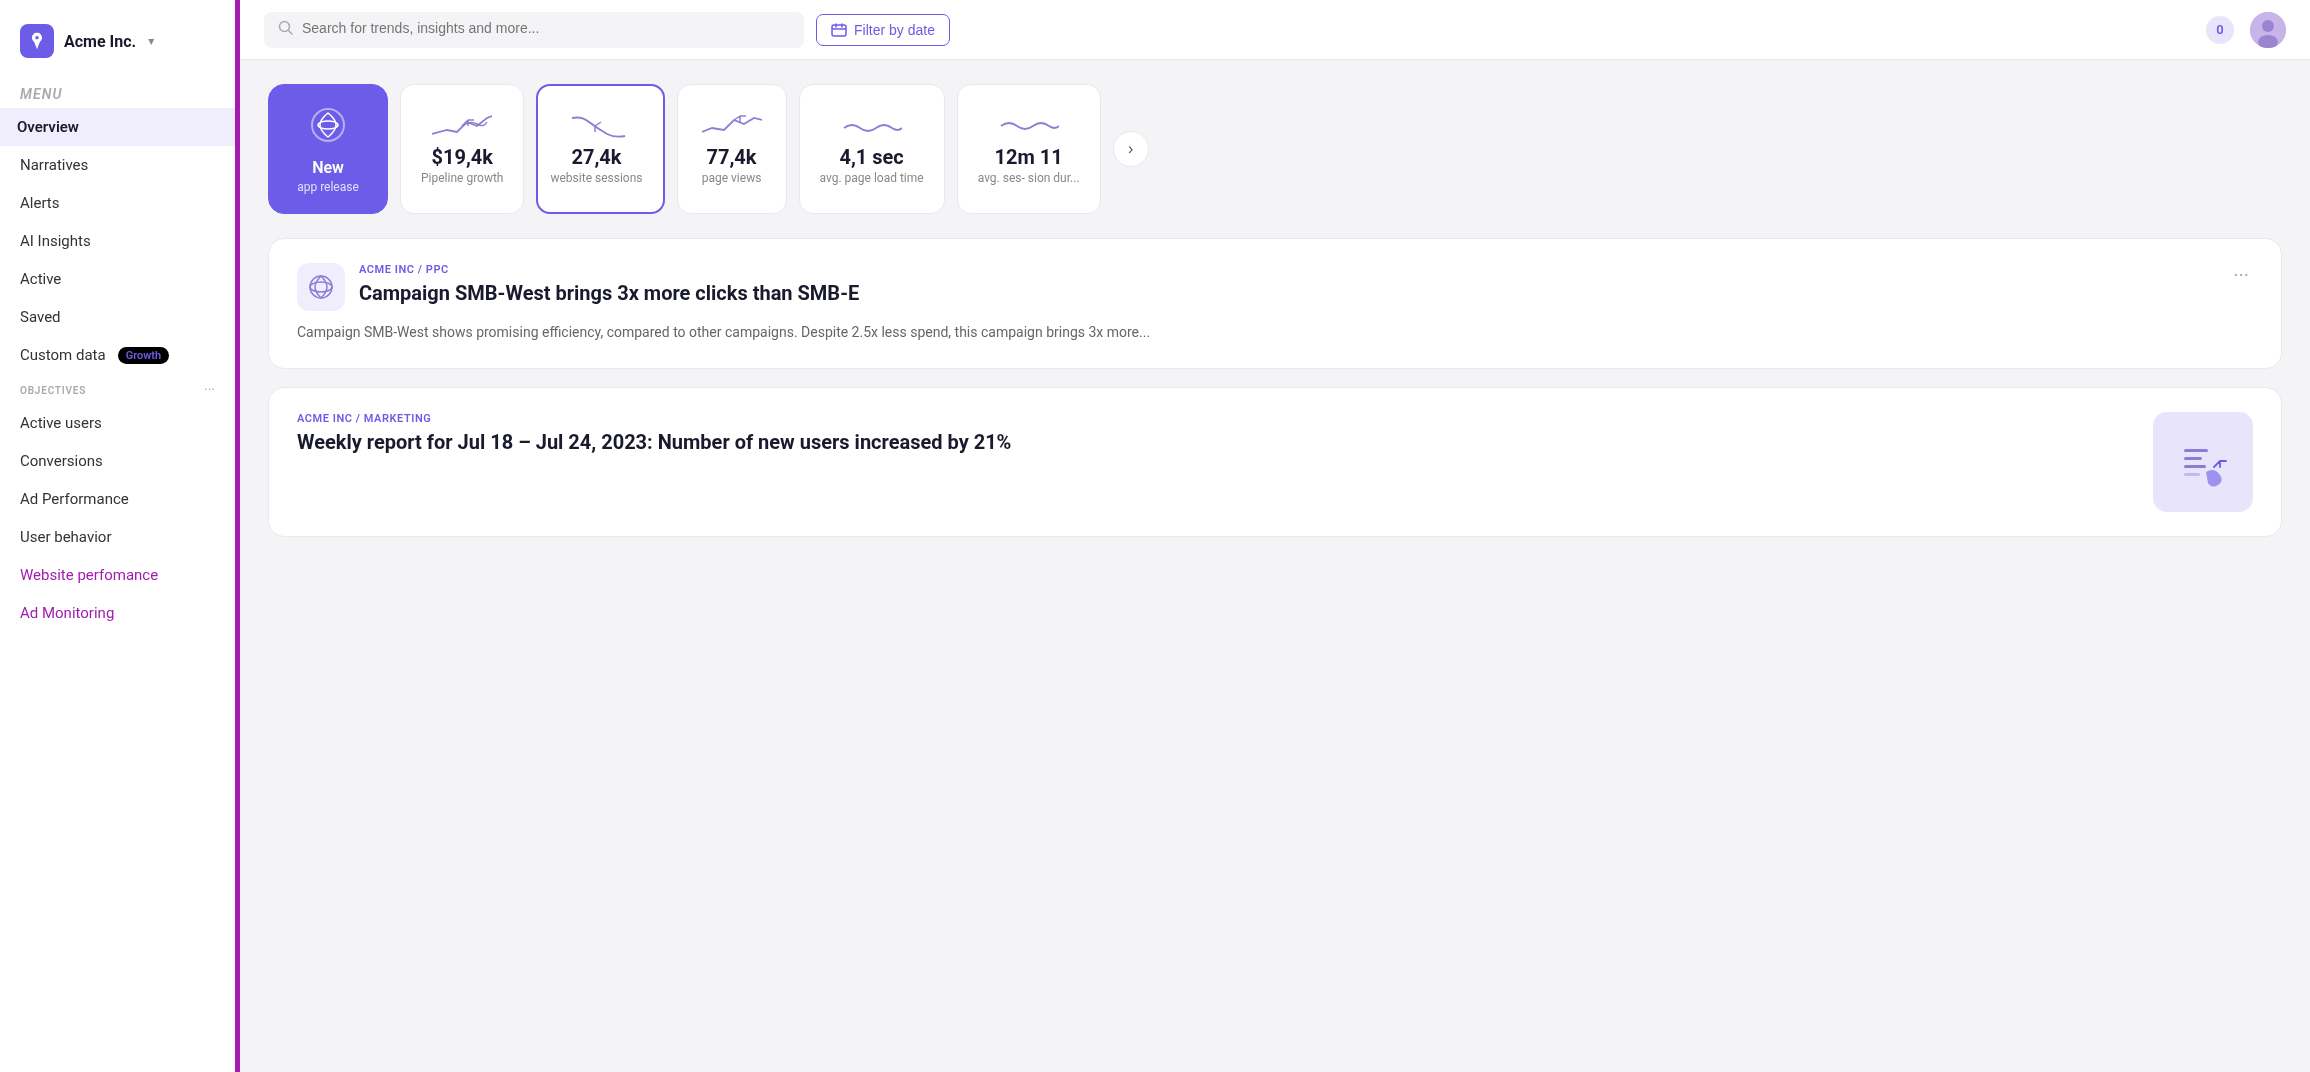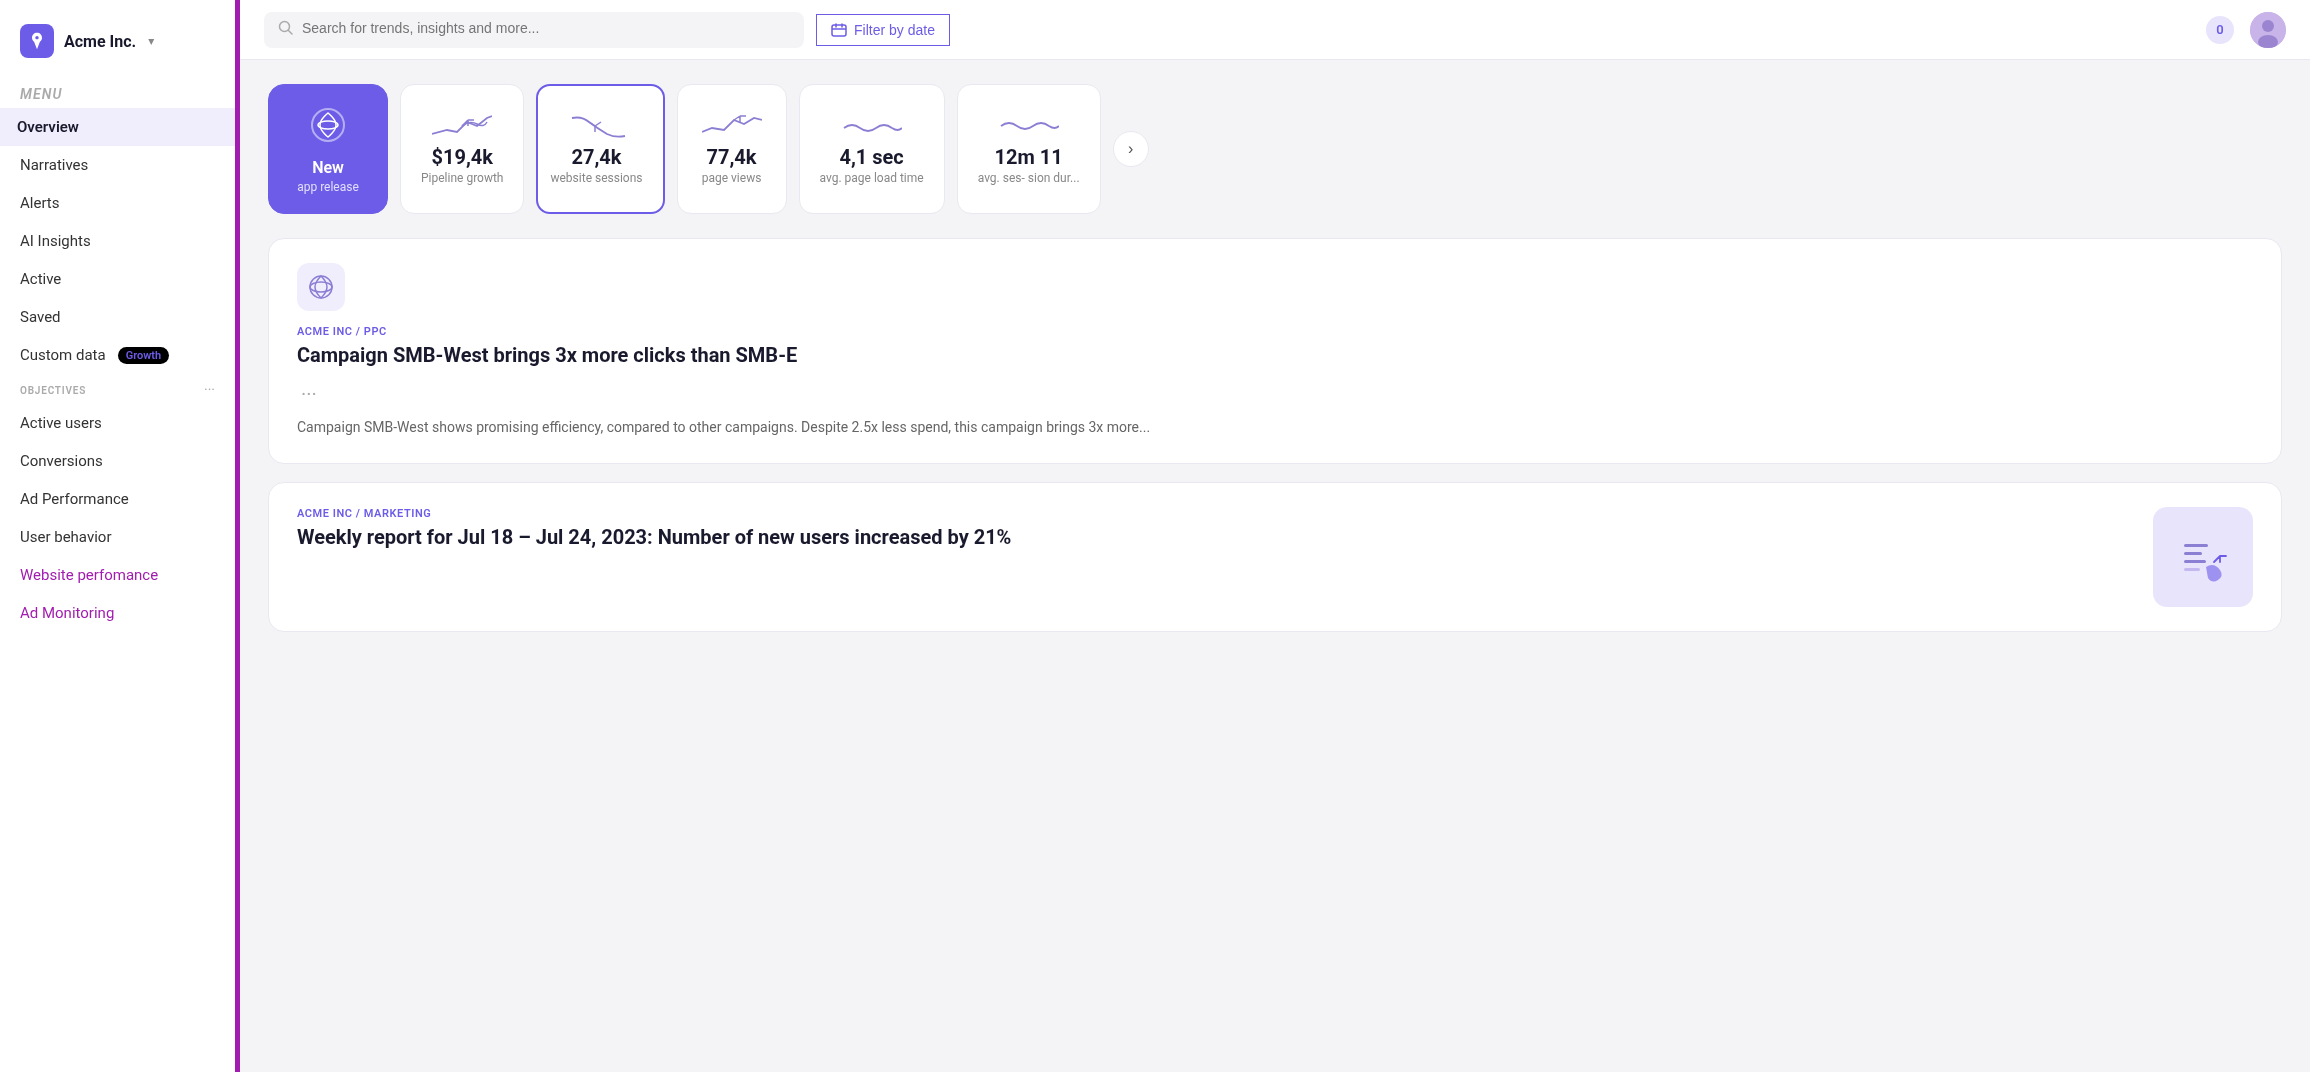--- a/index.html
+++ b/index.html
@@ -157,21 +157,21 @@
       color: #555;
       width: 100%;
     }
     .filter-btn {
       display: flex;
       align-items: center;
       gap: 7px;
       border: 1.5px solid #6c5ce7;
       color: #6c5ce7;
       background: transparent;
-      border-radius: 0;
+      border-radius: 7px;
       padding: 7px 14px;
       font-size: 14px;
       cursor: pointer;
       font-weight: 500;
     }
     .topnav-right {
       display: flex;
       align-items: center;
       gap: 16px;
       margin-left: auto;
@@ -293,21 +293,20 @@
       border-radius: 16px;
       padding: 24px 28px;
       margin-bottom: 18px;
       border: 1px solid #e8e8f0;
     }
     .insight-card-header {
       display: flex;
       align-items: flex-start;
       gap: 14px;
       margin-bottom: 10px;
-      flex-direction: column;
     }
     .insight-icon-box {
       width: 48px;
       height: 48px;
       border-radius: 12px;
       background: #f0eefd;
       display: flex;
       align-items: center;
       justify-content: center;
       flex-shrink: 0;

